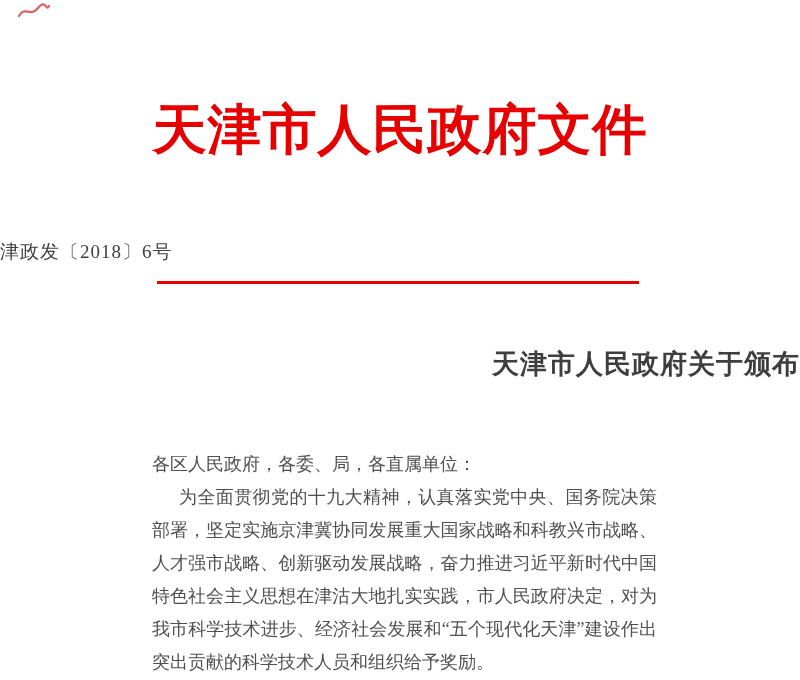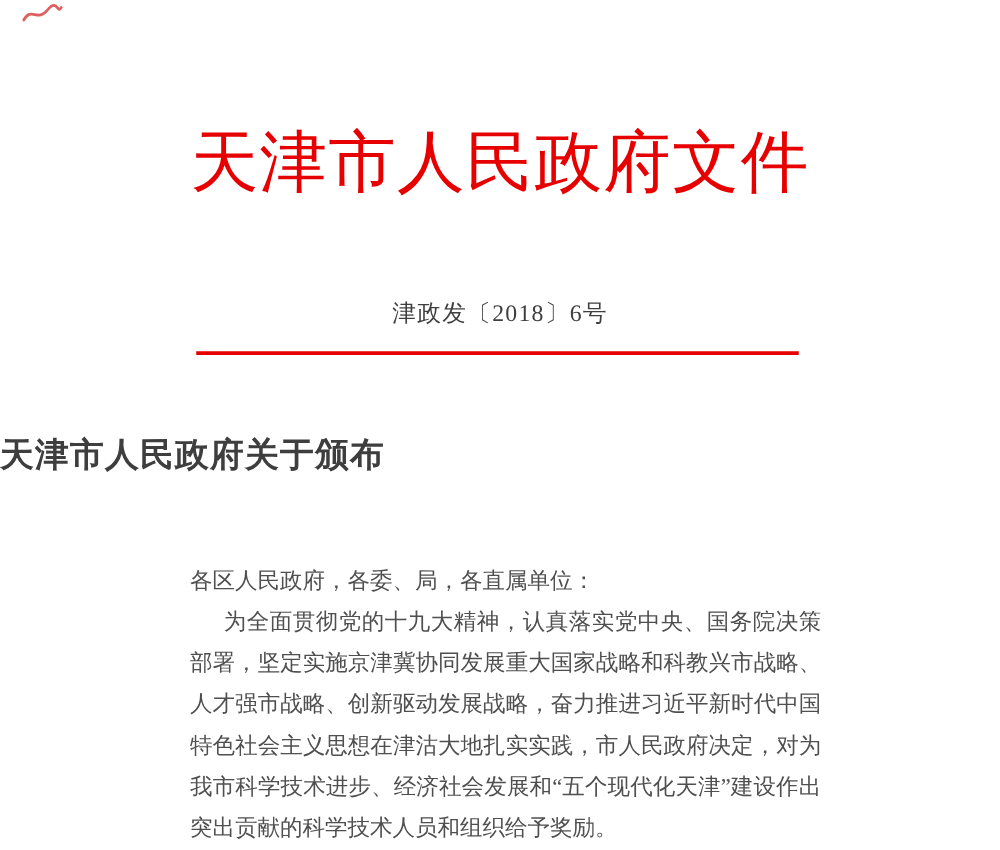--- a/index.html
+++ b/index.html
@@ -20,50 +20,49 @@
     height: 20px;
   }
   .masthead {
     position: absolute;
     top: 99px;
     left: 0;
     width: 100%;
     text-align: center;
     font-size: 54px;
     line-height: 62px;
-    font-weight: normal;
+    font-weight: bold;
     color: #e60000;
     letter-spacing: 1px;
     white-space: nowrap;
   }
   .doc-number {
     position: absolute;
     top: 241px;
     left: 0;
     width: 100%;
-    text-align: center;
     font-size: 19px;
     line-height: 22px;
     color: #3f3f3f;
     letter-spacing: 1px;
   }
   .red-rule {
     position: absolute;
     top: 281px;
     left: 157px;
     width: 482px;
     height: 3px;
     background: #e60000;
   }
   .doc-title {
     position: absolute;
     top: 347px;
     left: 0;
     width: 100%;
-    text-align: left;
+    text-align: right;
     font-size: 27px;
     line-height: 35px;
     font-weight: 600;
     color: #3e3e3e;
     letter-spacing: 1px;
   }
   .body-block {
     position: absolute;
     top: 448px;
     left: 152px;

